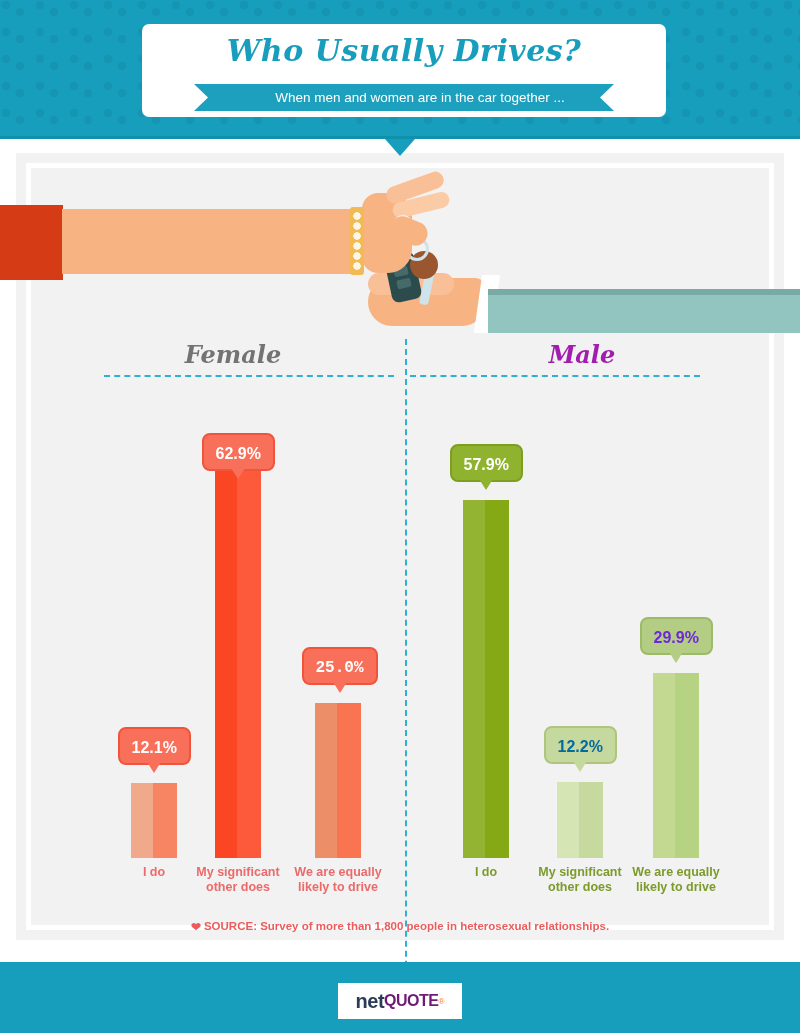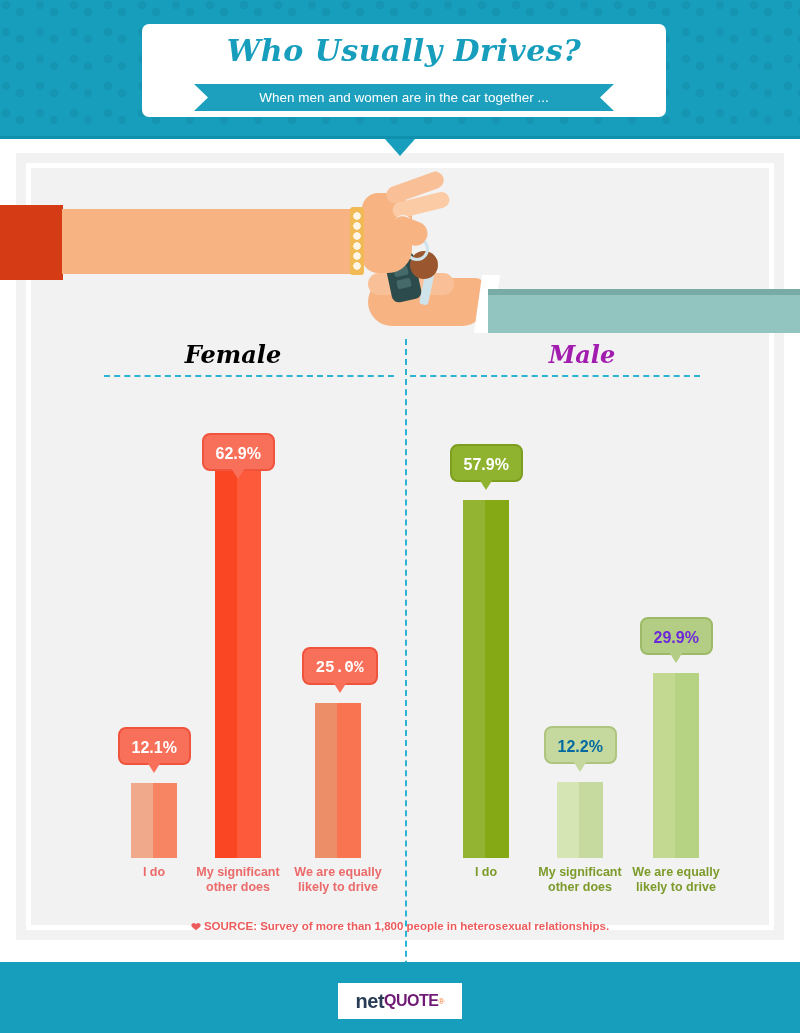--- a/index.html
+++ b/index.html
@@ -64,21 +64,21 @@
   }
   .ribbon {
     position: absolute;
     left: 0; top: 0;
     width: 420px; height: 27px;
     background: #1CA0BE;
     clip-path: polygon(0 0, 14px 50%, 0 100%, 100% 100%, calc(100% - 14px) 50%, 100% 0);
   }
   .ribbon-text {
     position: absolute;
-    left: 0; top: 0;
+    left: 16px; top: 0;
     width: 420px; height: 27px;
     line-height: 27px;
     text-align: center;
     color: #ffffff;
     font-size: 13.5px;
   }
 
   
   .panel-outer {
     position: absolute;
@@ -198,21 +198,21 @@
 
   .gender-label {
     position: absolute;
     font-family: "DejaVu Serif", serif;
     font-style: italic;
     font-weight: bold;
     font-size: 24px;
     text-align: center;
     width: 300px;
   }
-  .gender-female { left: 83px; top: 187px; color: #000000; }
+  .gender-female { left: 83px; top: 187px; color: #737373; }
   .gender-male   { left: 432px; top: 187px; color: #a21caf; }
 
   .dash-line {
     position: absolute; top: 222px; height: 0;
     border-top: 2px dashed #2cb3d4;
   }
   .dash-female { left: 104px; width: 290px; }
   .dash-male   { left: 410px; width: 290px; }
   .dash-vert {
     position: absolute; left: 405px; top: 186px;

